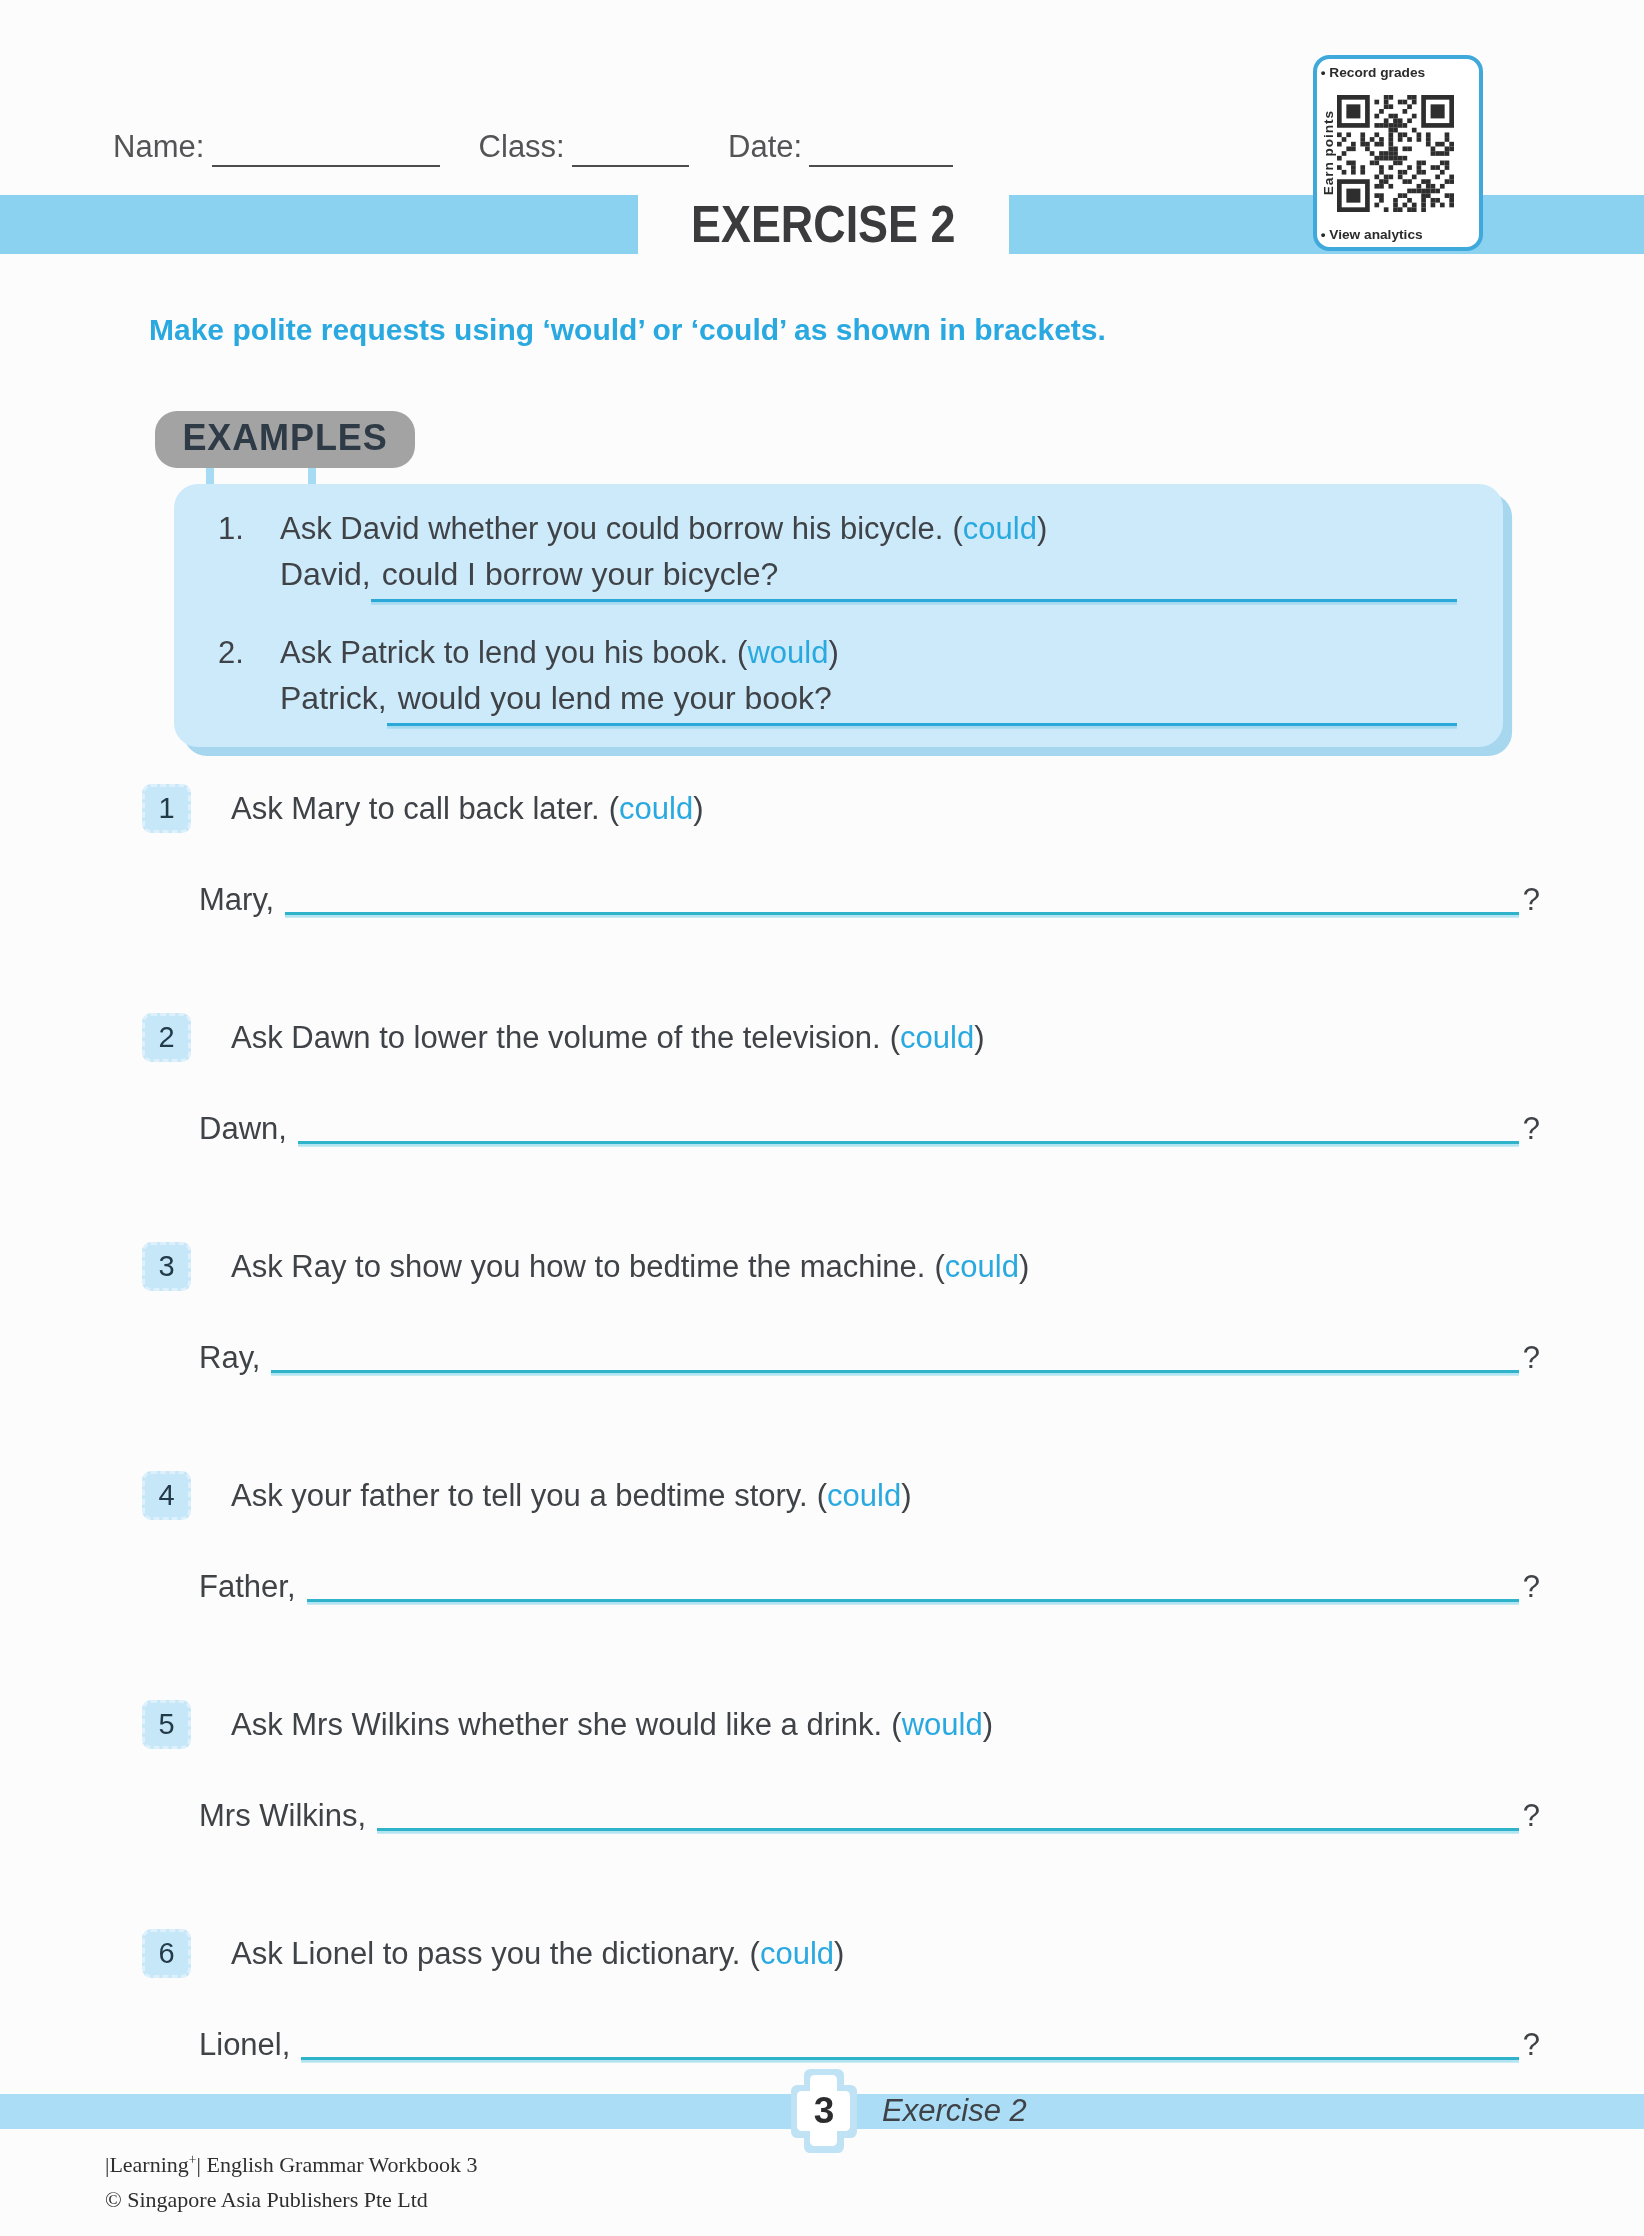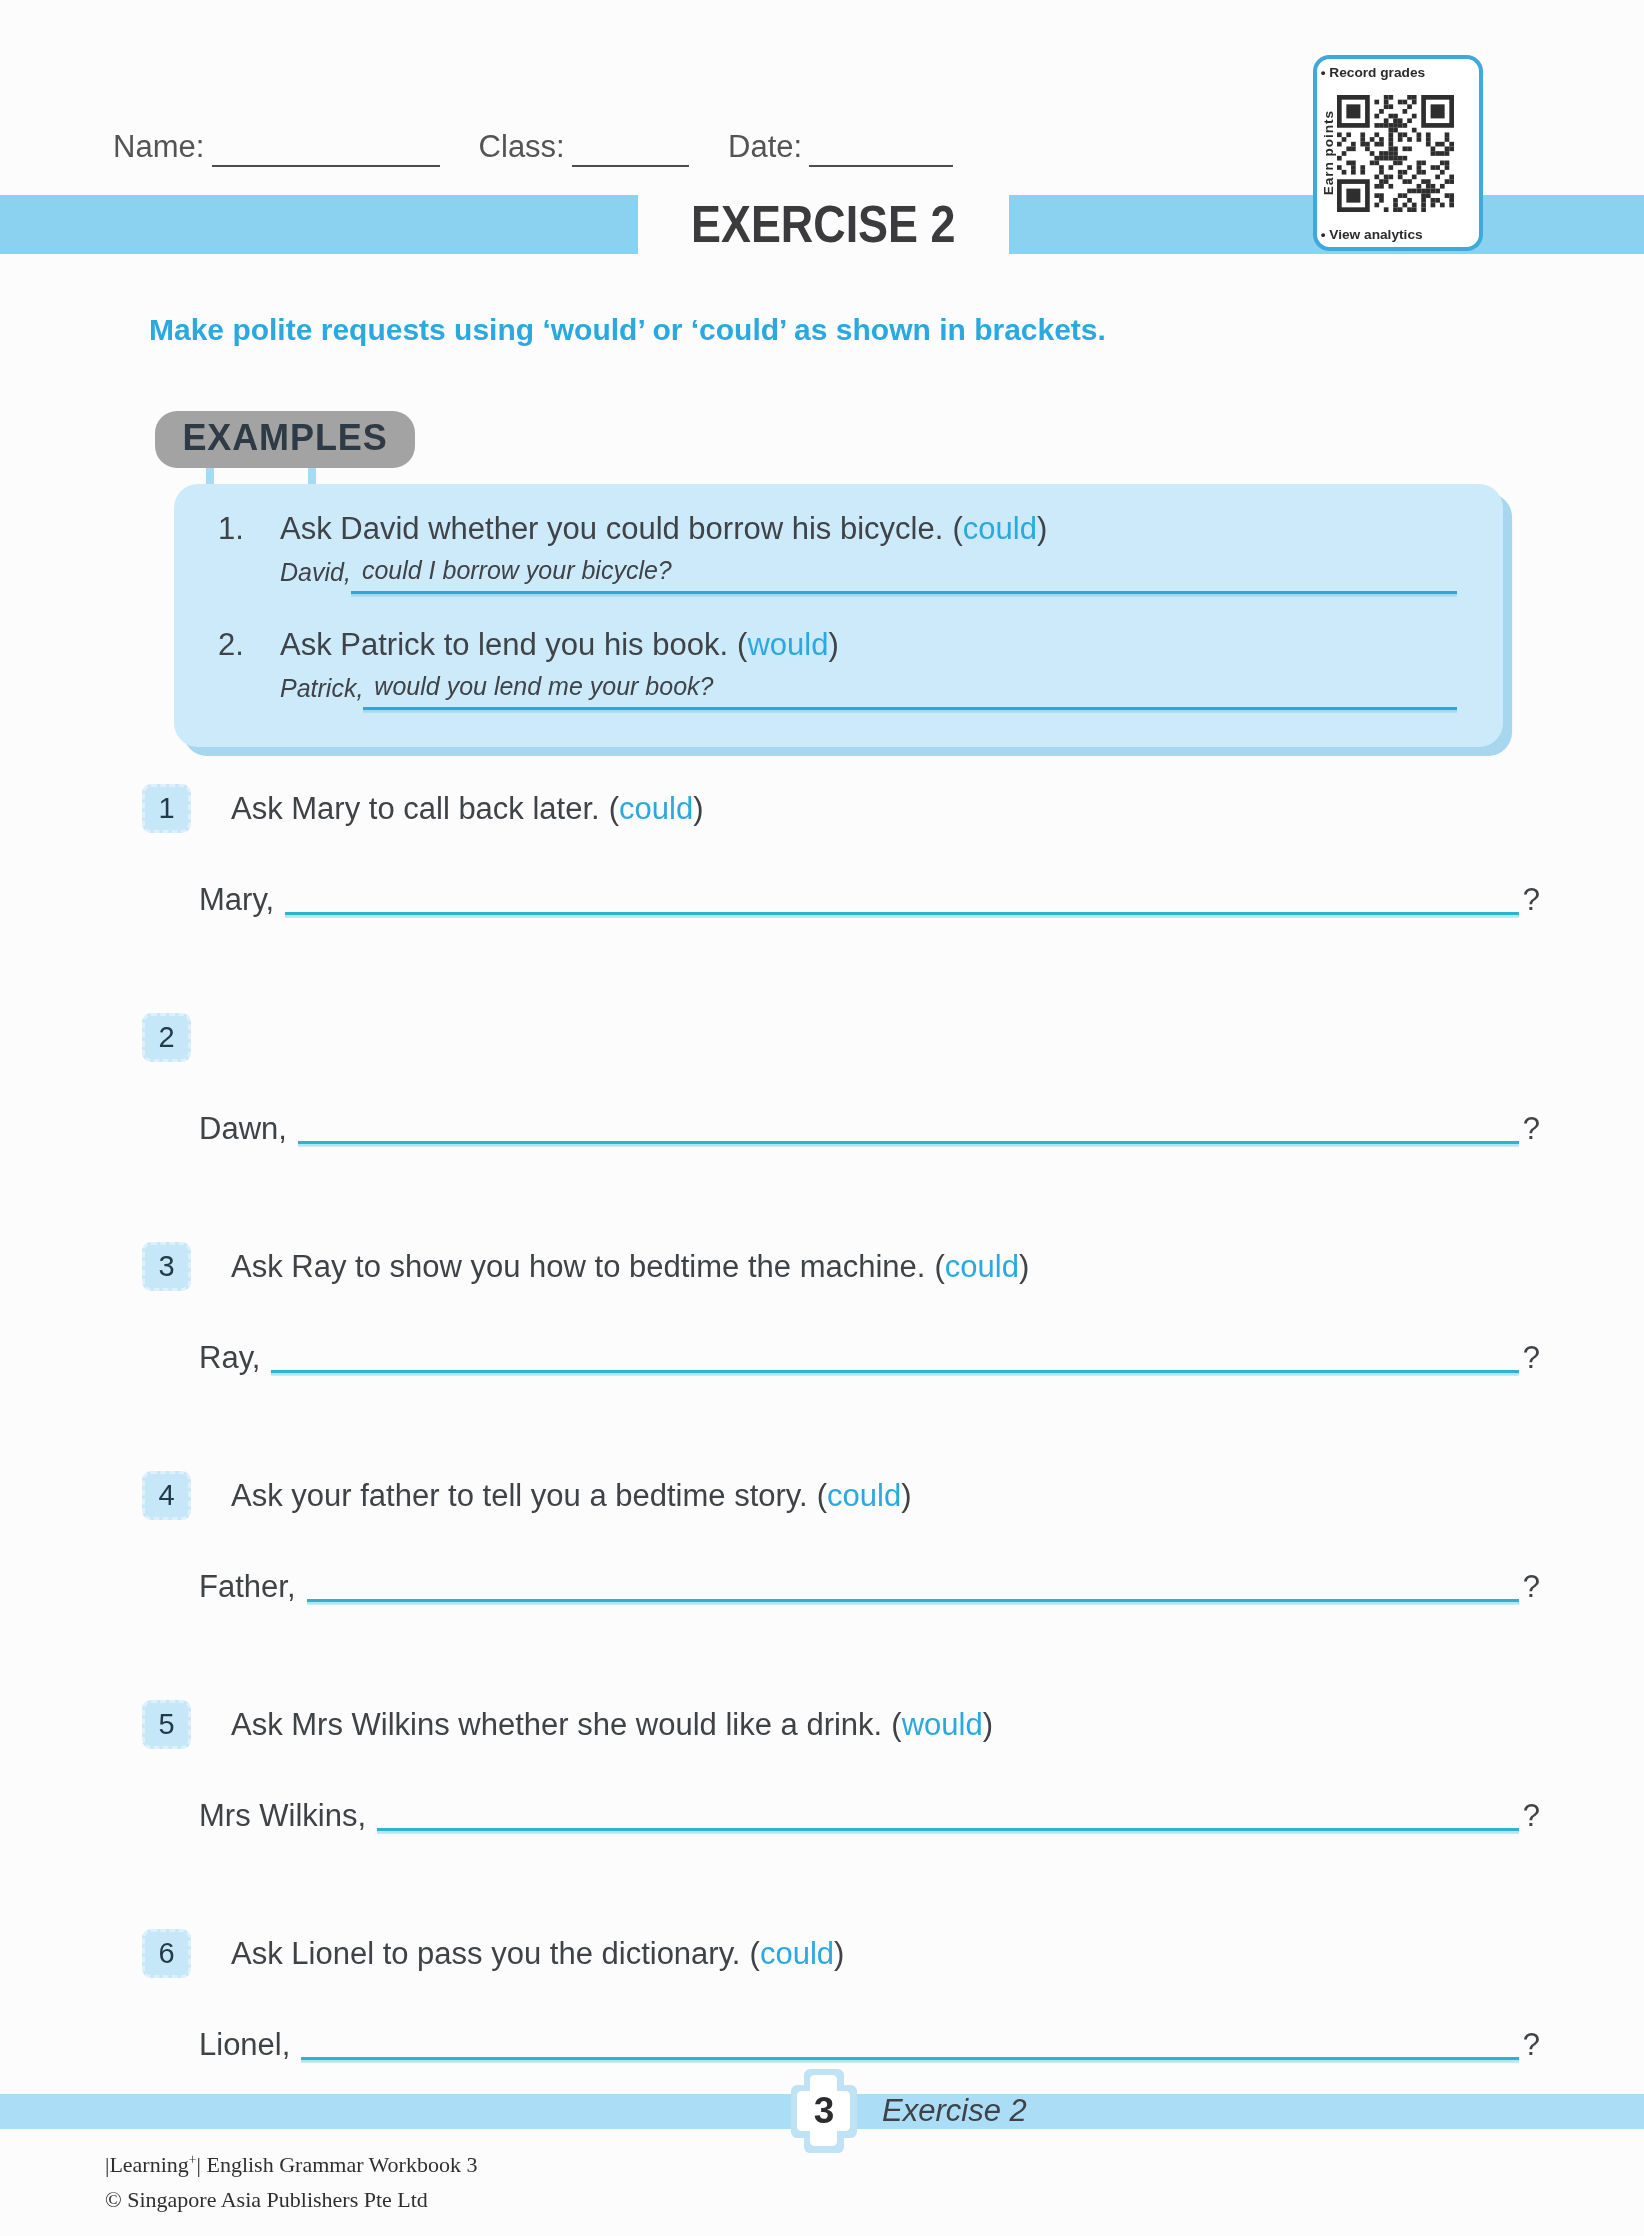--- a/index.html
+++ b/index.html
@@ -48,21 +48,21 @@
     color:#2e3a45; letter-spacing:0.9px; z-index:3; }
   .connector { position:absolute; width:8.2px; height:33px; background:#a5dcf4; top:454px; z-index:2; }
   .connector.c1 { left:206px; }
   .connector.c2 { left:308px; }
   .examples-box { position:absolute; left:174px; top:484px; width:1329px; height:263px;
     background:#cdeafa; border-radius:24px; box-shadow:9.1px 9.1px 0 #a6d7ee;
     padding:27.4px 46px 24px 44px; z-index:2; }
   .ex-item { margin-bottom:33px; }
   .ex-prompt { display:flex; font-size:31px; color:#3f4347; }
   .ex-num { width:62px; flex:none; }
-  .ex-answer-row { display:flex; align-items:center; margin:9.1px 0 0 62px; font-size:25px;font-style:italic; }
+  .ex-answer-row { display:flex; align-items:flex-start; margin:9.1px 0 0 62px; font-size:32px; }
   .ex-salutation { white-space:nowrap; padding-bottom:5.5px; }
   .ex-answer { flex:1; border-bottom:3.7px solid #2aa9d8; padding:0 0 5.5px 11px;
     box-shadow:0 2.7px 0 rgba(160,215,238,.9); }
   .kw { color:#29a9e0; }
   .paren-group { margin-left:9.1px; white-space:nowrap; }
 
   
   .questions { position:absolute; top:781px; left:105px; right:105px; }
   .question { margin-bottom:88px; }
   .q-row { display:flex; align-items:center; height:55px; }
@@ -361,20 +361,23 @@
         <span class="ans-line"></span>
         <span class="qmark">?</span>
       </div>
     </div>
 
     <div class="question">
       <div class="q-row">
         <div class="q-badge">
             <span>2</span>
           </div>
+        <div class="q-prompt">
+          <span>Ask Dawn to lower the volume of the television.</span><span class="paren-group"><span>(</span><span class="kw">could</span><span>)</span></span>
+        </div>
       </div>
       <div class="a-row">
         <span class="salutation">Dawn,</span>
         <span class="ans-line"></span>
         <span class="qmark">?</span>
       </div>
     </div>
 
     <div class="question">
       <div class="q-row">

